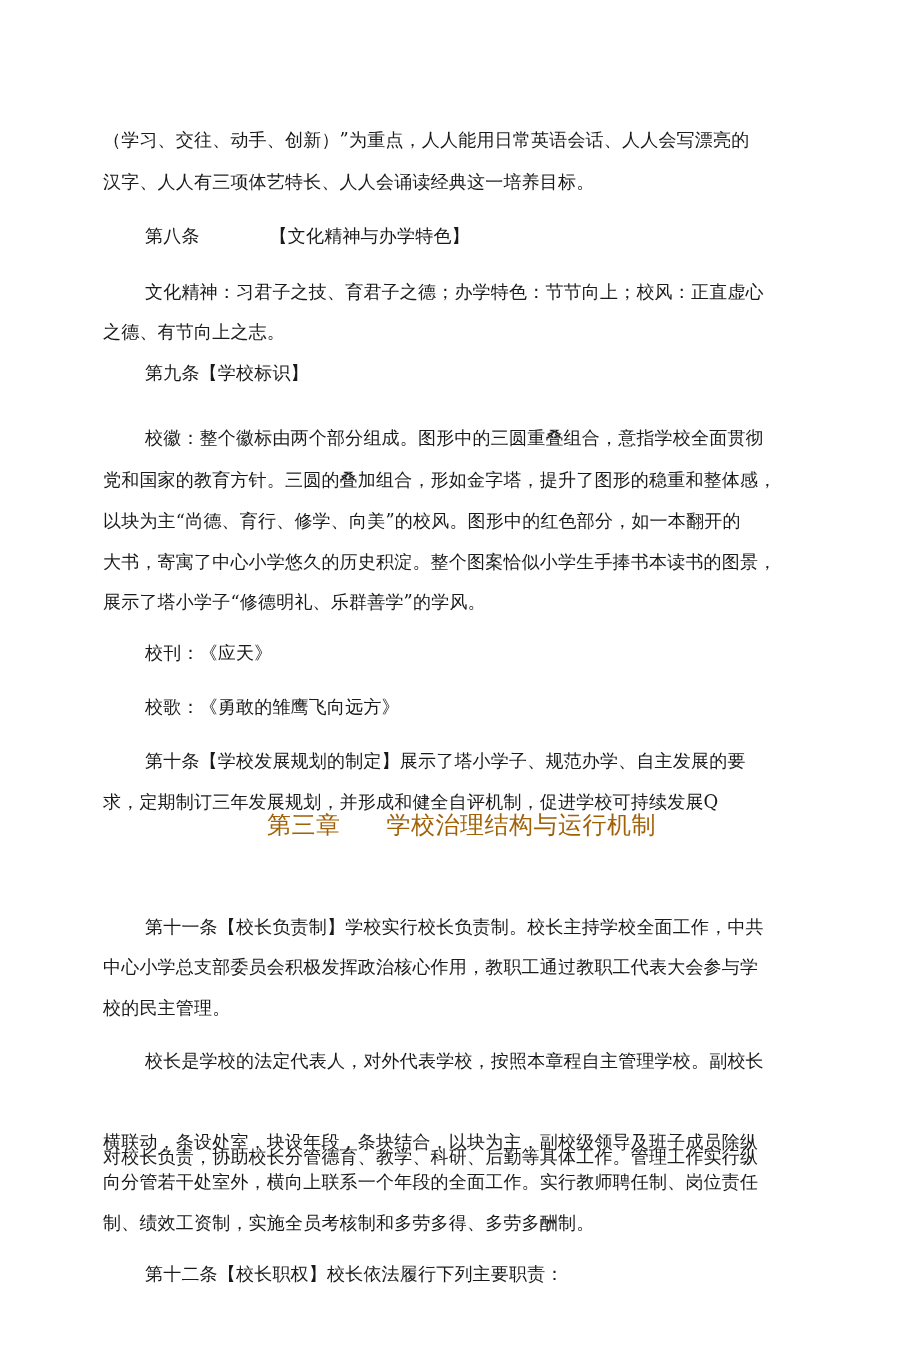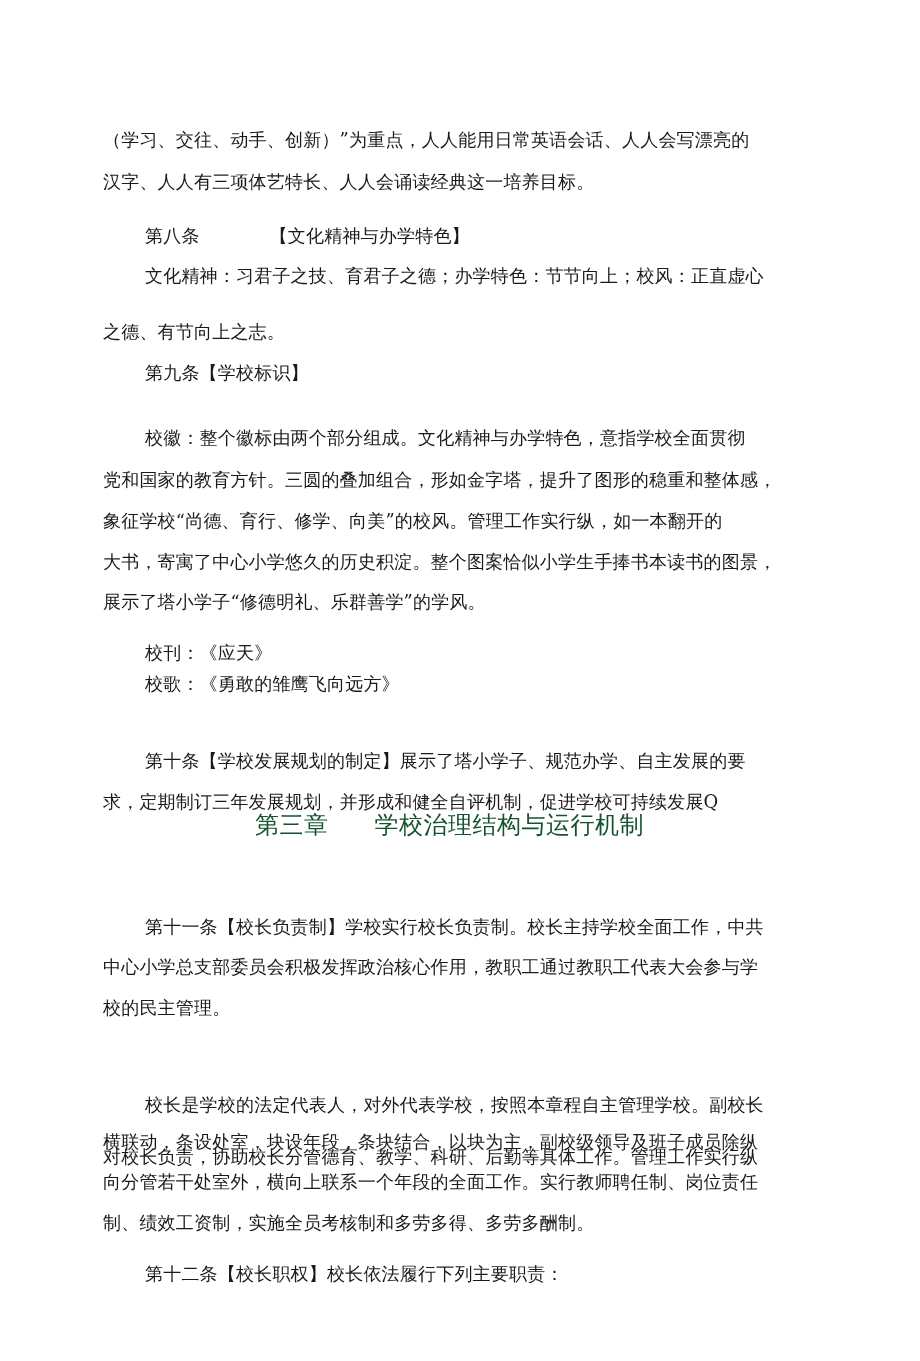--- a/index.html
+++ b/index.html
@@ -26,68 +26,68 @@
       left: 0;
       font-size: 18px;
       line-height: 24px;
       white-space: nowrap;
       letter-spacing: 0.2px;
       margin-top: 40px;
     }
     .indent { left: 42px; }
     .heading {
       position: absolute;
-      left: 152px;
+      left: 164px;
       font-size: 24px;
       line-height: 30px;
-      color: #14532d;
+      color: #a16207;
       white-space: nowrap;
       letter-spacing: 0.5px;
     }
     .gap { display: inline-block; width: 46px; }
     .gap2 { display: inline-block; width: 70px; }
   </style>
 </head>
 <body>
 
 <div class="page">
 
   <div class="line" style="top:88px">（学习、交往、动手、创新）”为重点，人人能用日常英语会话、人人会写漂亮的</div>
   <div class="line" style="top:130px">汉字、人人有三项体艺特长、人人会诵读经典这一培养目标。</div>
 
   <div class="line indent" style="top:184px">
     <span>第八条</span><span class="gap2"></span><span>【文化精神与办学特色】</span>
   </div>
 
-  <div class="line indent" style="top:224px">文化精神：习君子之技、育君子之德；办学特色：节节向上；校风：正直虚心</div>
+  <div class="line indent" style="top:240px">文化精神：习君子之技、育君子之德；办学特色：节节向上；校风：正直虚心</div>
   <div class="line" style="top:280px">之德、有节向上之志。</div>
 
   <div class="line indent" style="top:321px">第九条【学校标识】</div>
 
-  <div class="line indent" style="top:386px">校徽：整个徽标由两个部分组成。文化精神与办学特色，意指学校全面贯彻</div>
+  <div class="line indent" style="top:386px">校徽：整个徽标由两个部分组成。图形中的三圆重叠组合，意指学校全面贯彻</div>
   <div class="line" style="top:428px">党和国家的教育方针。三圆的叠加组合，形如金字塔，提升了图形的稳重和整体感，</div>
-  <div class="line" style="top:469px">象征学校“尚德、育行、修学、向美”的校风。管理工作实行纵，如一本翻开的</div>
+  <div class="line" style="top:469px">以块为主“尚德、育行、修学、向美”的校风。图形中的红色部分，如一本翻开的</div>
   <div class="line" style="top:510px">大书，寄寓了中心小学悠久的历史积淀。整个图案恰似小学生手捧书本读书的图景，</div>
   <div class="line" style="top:550px">展示了塔小学子“修德明礼、乐群善学”的学风。</div>
 
   <div class="line indent" style="top:601px">校刊：《应天》</div>
-  <div class="line indent" style="top:632px">校歌：《勇敢的雏鹰飞向远方》</div>
+  <div class="line indent" style="top:655px">校歌：《勇敢的雏鹰飞向远方》</div>
 
   <div class="line indent" style="top:709px">第十条【学校发展规划的制定】展示了塔小学子、规范办学、自主发展的要</div>
   <div class="line" style="top:750px">求，定期制订三年发展规划，并形成和健全自评机制，促进学校可持续发展Q</div>
 
   <div class="heading" style="top:810px">
     <span>第三章</span><span class="gap"></span><span>学校治理结构与运行机制</span>
   </div>
 
   <div class="line indent" style="top:875px">第十一条【校长负责制】学校实行校长负责制。校长主持学校全面工作，中共</div>
   <div class="line" style="top:915px">中心小学总支部委员会积极发挥政治核心作用，教职工通过教职工代表大会参与学</div>
   <div class="line" style="top:956px">校的民主管理。</div>
 
-  <div class="line indent" style="top:1053px">校长是学校的法定代表人，对外代表学校，按照本章程自主管理学校。副校长</div>
+  <div class="line indent" style="top:1009px">校长是学校的法定代表人，对外代表学校，按照本章程自主管理学校。副校长</div>
   <div class="line" style="top:1105px">对校长负责，协助校长分管德育、教学、科研、后勤等具体工作。管理工作实行纵</div>
   <div class="line" style="top:1090px">横联动，条设处室，块设年段，条块结合，以块为主，副校级领导及班子成员除纵</div>
   <div class="line" style="top:1130px">向分管若干处室外，横向上联系一个年段的全面工作。实行教师聘任制、岗位责任</div>
   <div class="line" style="top:1171px">制、绩效工资制，实施全员考核制和多劳多得、多劳多酬制。</div>
 
   <div class="line indent" style="top:1222px">第十二条【校长职权】校长依法履行下列主要职责：</div>
 
 </div>
 
 </body></html>

